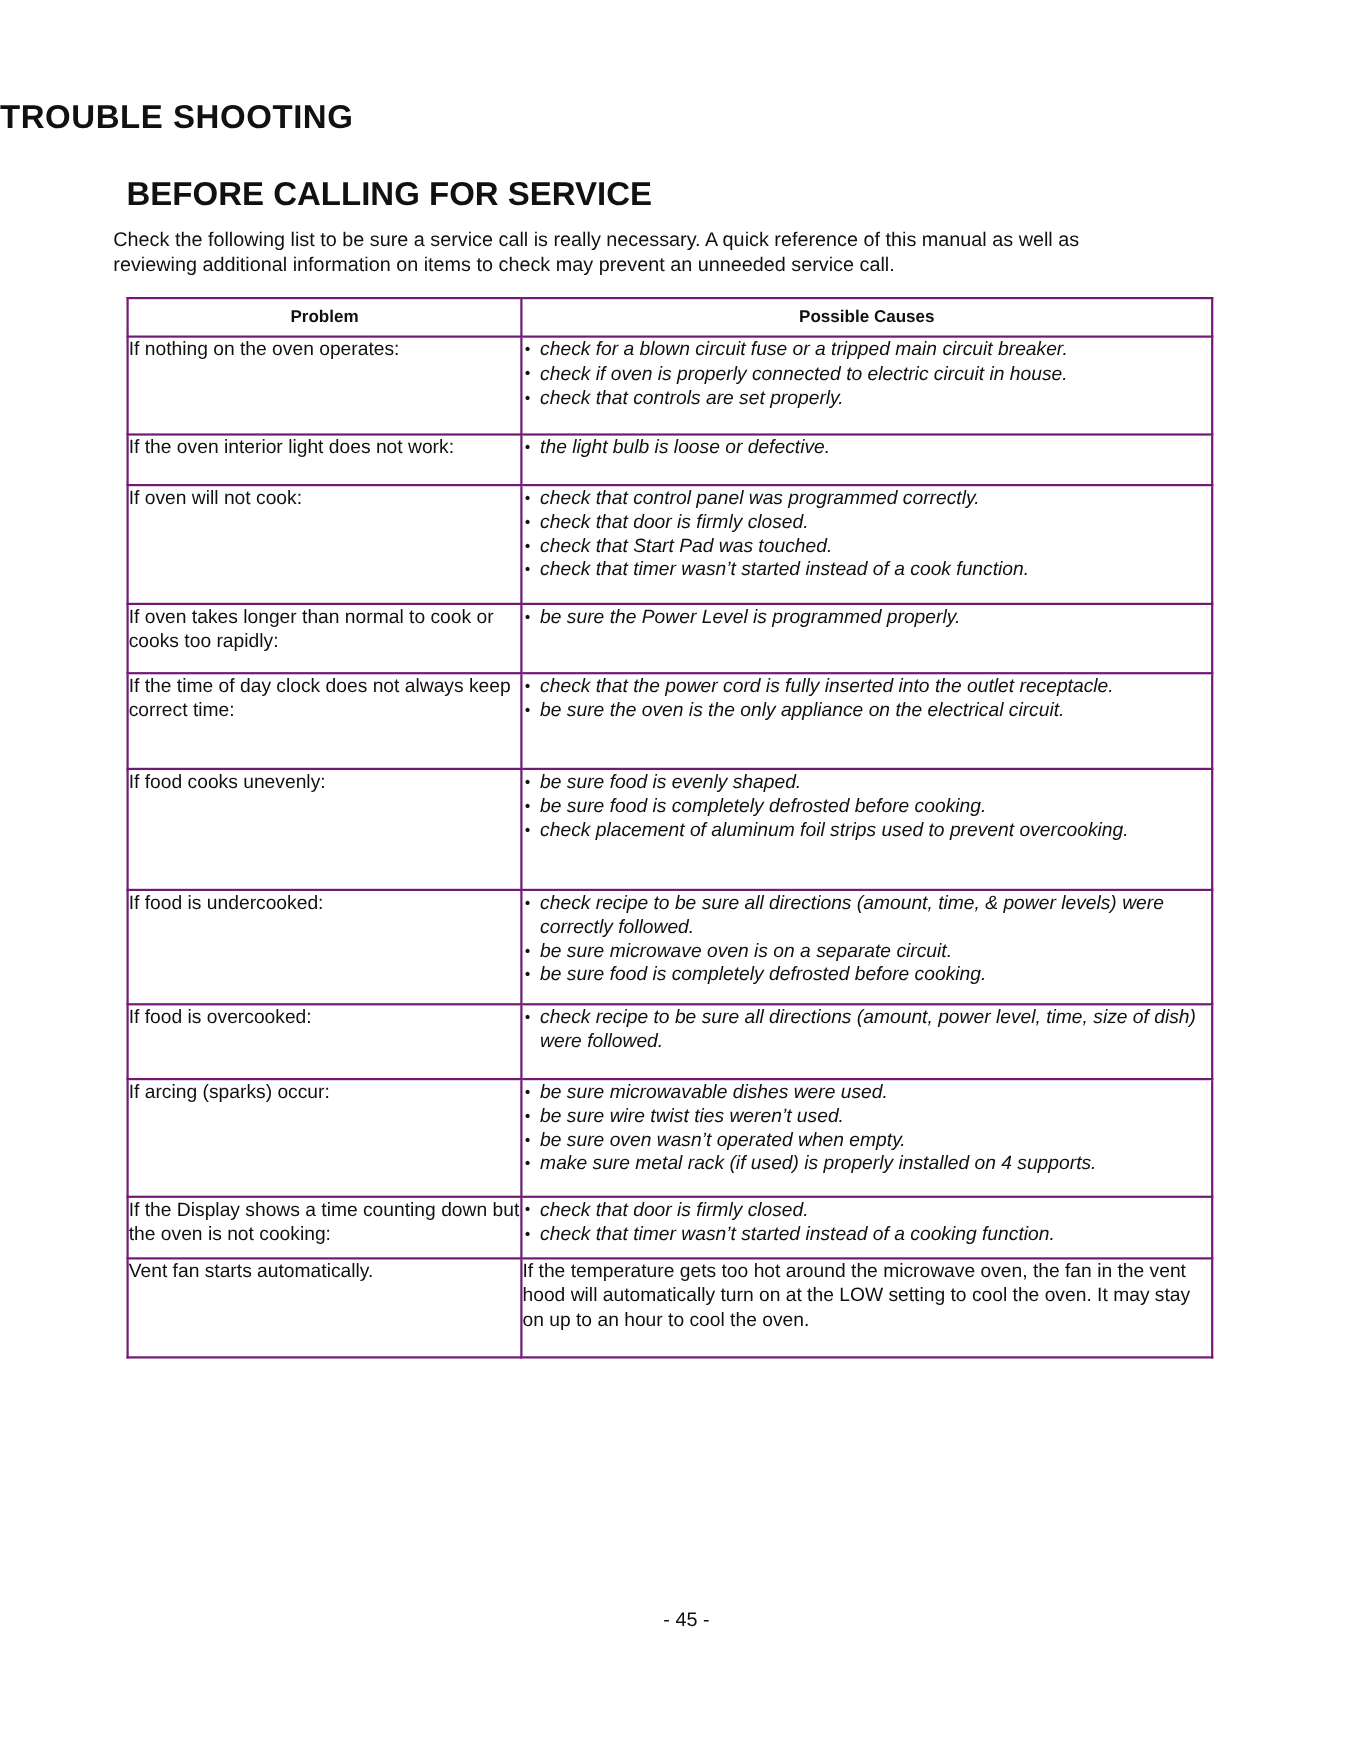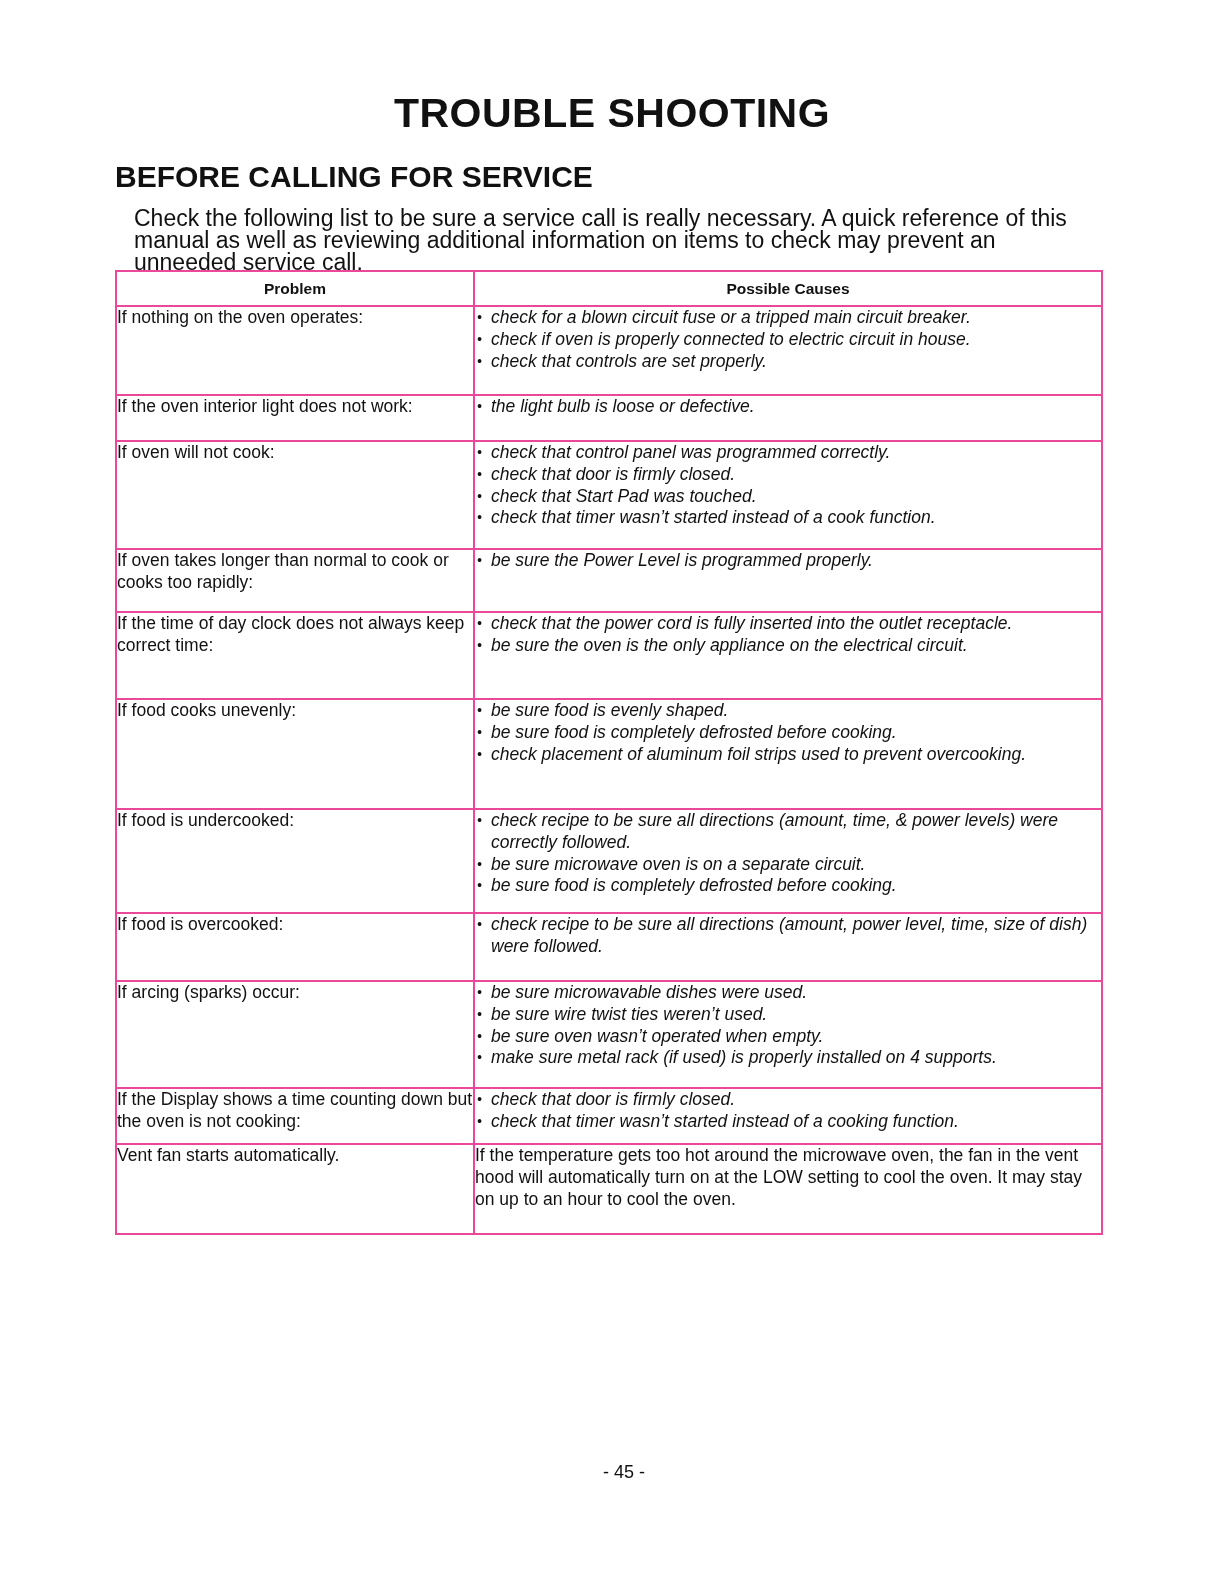--- a/index.html
+++ b/index.html
@@ -1,38 +1,38 @@
 <!DOCTYPE html>
 <html><head>
 <meta charset="utf-8">
 <style>
   html, body { margin: 0; padding: 0; background: #ffffff; }
   body {
     width: 1224px; height: 1584px; position: relative; overflow: hidden;
     font-family: "Liberation Sans", sans-serif; color: #111;
   }
   .title {
-    position: absolute; top: 90px; left: 0; width: 1224px; text-align: center;
-    font-size: 41px; font-weight: bold; letter-spacing: 0.5px;
+    position: absolute; top: 90px; left: 0; width: 1224px; 
+    font-size: 30px; font-weight: bold; letter-spacing: 0.5px;
   }
   .subtitle {
     position: absolute; top: 160px; left: 115px;
     font-size: 30px; font-weight: bold;
   }
   .intro {
-    position: absolute; top: 207px; left: 134px; width: 940px;
-    font-size: 23px; line-height: 22px;
+    position: absolute; top: 207px; left: 103px; width: 940px;
+    font-size: 18px; line-height: 22px;
   }
   table.ts {
     position: absolute; top: 270px; left: 115px; width: 986px;
     border-collapse: collapse; table-layout: fixed;
     font-size: 17.5px; line-height: 21.8px;
   }
   table.ts th, table.ts td {
-    border: 2px solid #ec4899; vertical-align: top; padding: 0;
+    border: 2px solid #701a75; vertical-align: top; padding: 0;
   }
   table.ts th {
     font-size: 15.5px; font-weight: bold; height: 33px; vertical-align: middle; text-align: center;
   }
   col.c1 { width: 358px; }
   col.c2 { width: 628px; }
   td.prob { padding: 8px 6px 0 13px; }
   td.cause { padding: 8px 10px 0 17px; font-style: italic; }
   ul.causes { list-style: none; margin: 0; padding: 0; }
   ul.causes li { position: relative; padding-left: 16px; }

